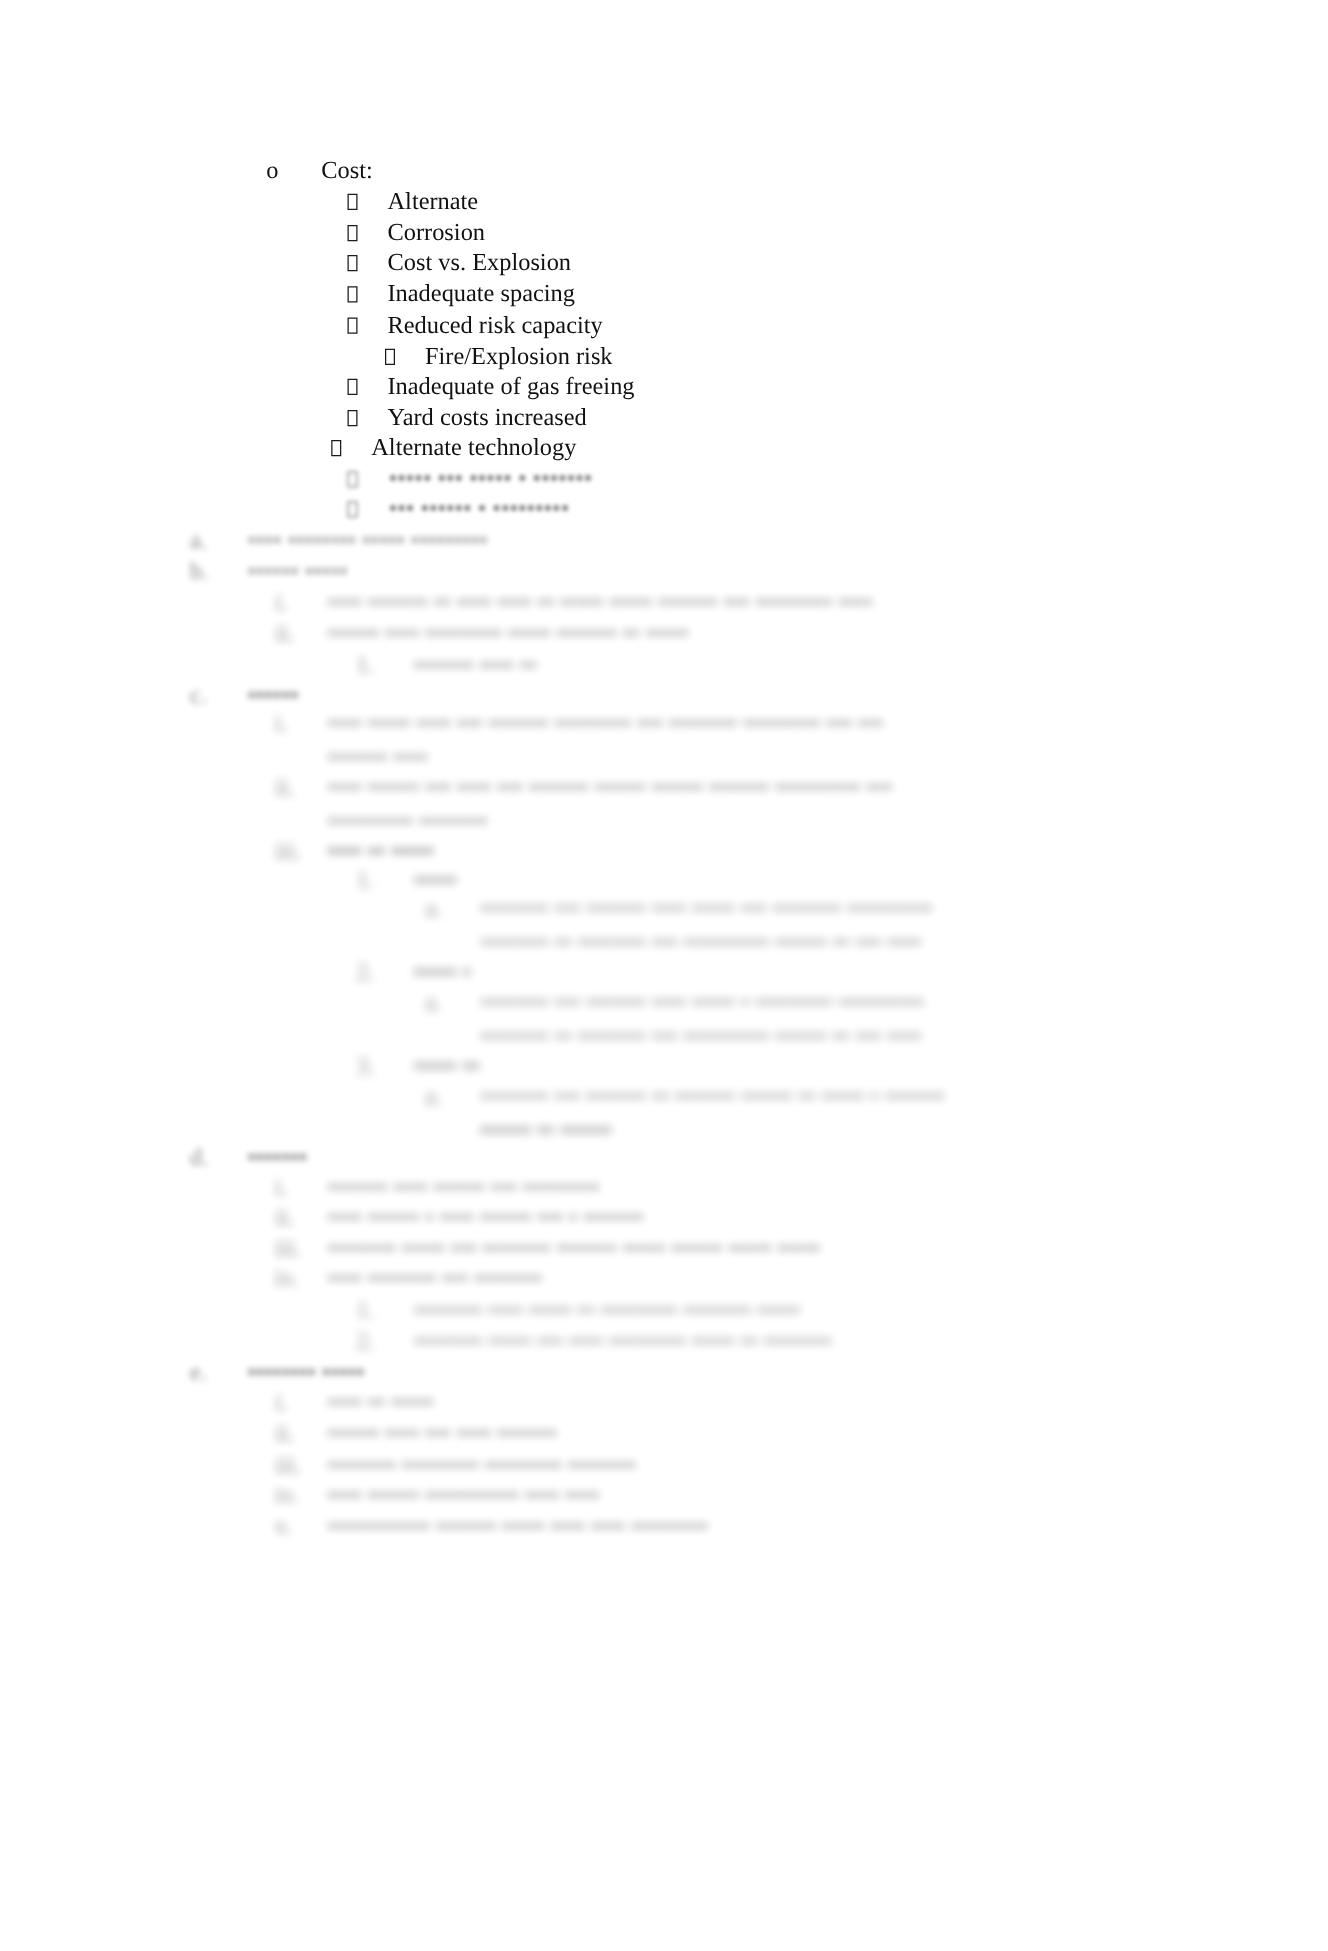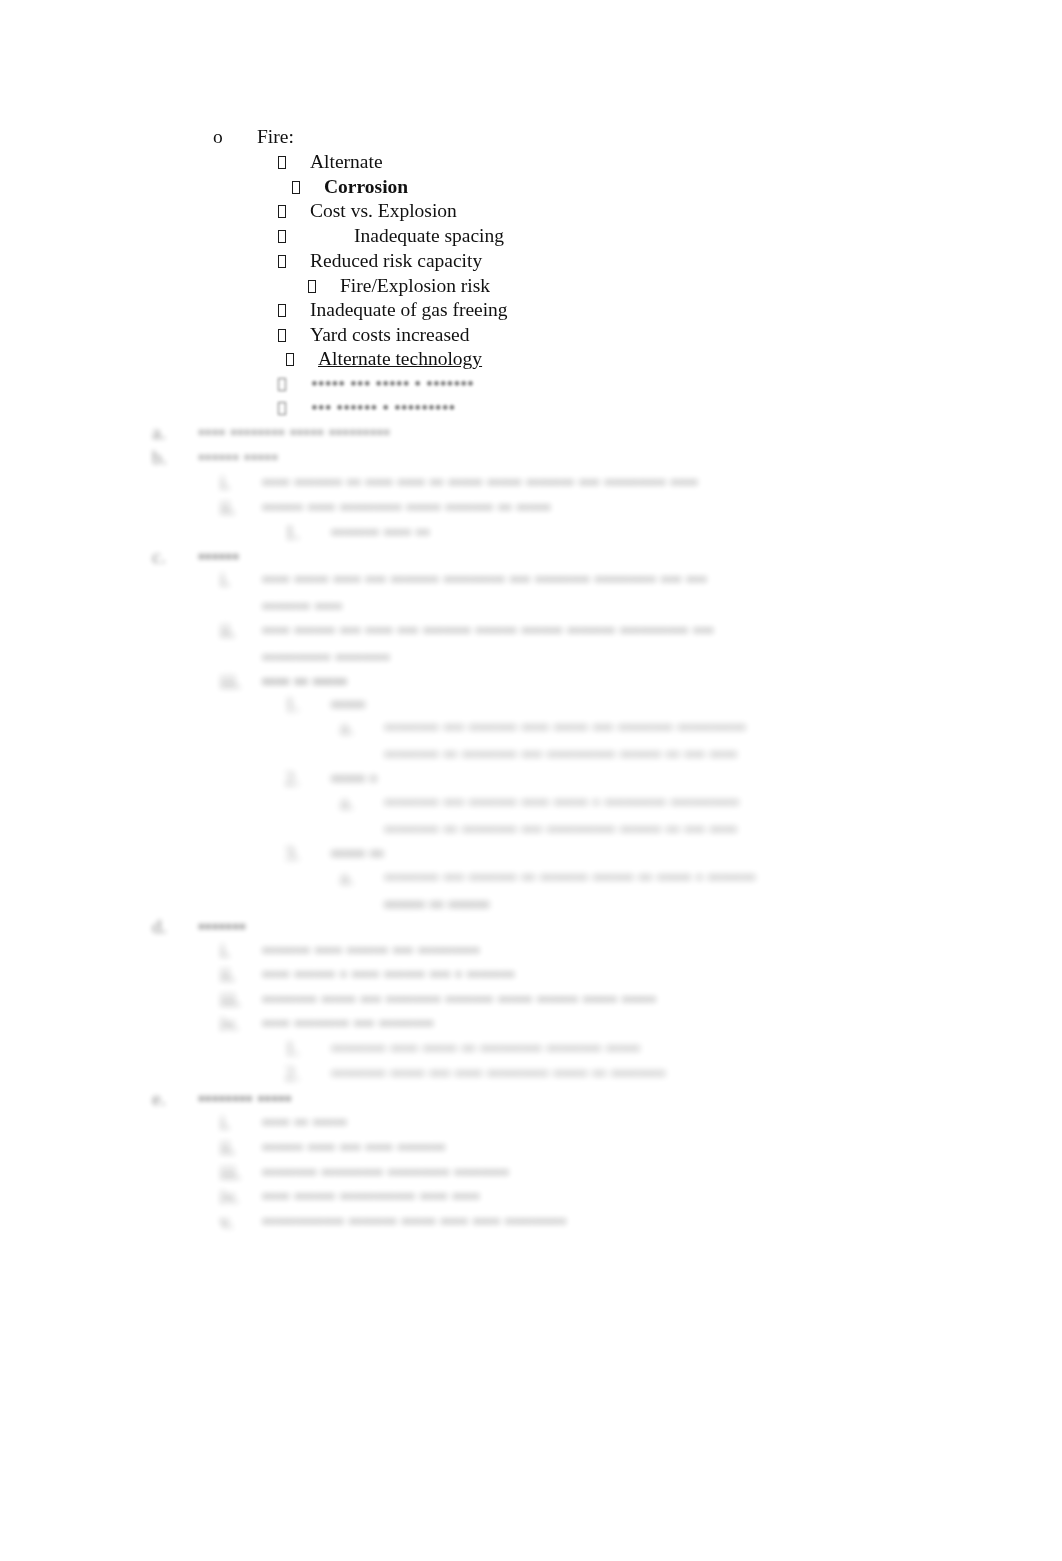--- a/index.html
+++ b/index.html
@@ -76,39 +76,39 @@
   .blur-b4 { filter: blur(3.8px); opacity: 0.44; }
 </style>
 </head>
 <body>
 
 <div class="page">
   <div class="doc-body">
 
     <div class="row lvl-o" style="left:213px; top:124px;">
       <span class="marker">o</span>
-      <span class="label">Fire:</span>
+      <span class="label">Cost:</span>
     </div>
 
     <div class="row lvl-sq" style="left:278px; top:149px;">
       <span class="marker"><span class="tofu"></span></span>
       <span class="label">Alternate</span>
     </div>
 
-    <div class="row lvl-sq" style="left:292px; top:174px;font-weight:bold;">
+    <div class="row lvl-sq" style="left:278px; top:174px;">
       <span class="marker"><span class="tofu"></span></span>
       <span class="label">Corrosion</span>
     </div>
 
     <div class="row lvl-sq" style="left:278px; top:198px;">
       <span class="marker"><span class="tofu"></span></span>
       <span class="label">Cost vs. Explosion</span>
     </div>
 
-    <div class="row lvl-sq" style="left:278px; top:223px;gap:44px;">
+    <div class="row lvl-sq" style="left:278px; top:223px;">
       <span class="marker"><span class="tofu"></span></span>
       <span class="label">Inadequate spacing</span>
     </div>
 
     <div class="row lvl-sq" style="left:278px; top:248px;">
       <span class="marker"><span class="tofu"></span></span>
       <span class="label">Reduced risk capacity</span>
     </div>
 
     <div class="row lvl-sq" style="left:278px; top:273px;padding-left:30px;">
@@ -119,21 +119,21 @@
     <div class="row lvl-sq" style="left:278px; top:297px;">
       <span class="marker"><span class="tofu"></span></span>
       <span class="label">Inadequate of gas freeing</span>
     </div>
 
     <div class="row lvl-sq" style="left:278px; top:322px;justify-content:flex-end;">
       <span class="marker"><span class="tofu"></span></span>
       <span class="label">Yard costs increased</span>
     </div>
 
-    <div class="row lvl-sq" style="left:286px; top:346px;text-decoration:underline;">
+    <div class="row lvl-sq" style="left:265px; top:346px;">
       <span class="marker"><span class="tofu"></span></span>
       <span class="label">Alternate technology</span>
     </div>
 
     <div id="blurred-region">
         <div class="row wrap blur-b1" style="left: 278px; top: 370px; width: 283px;">
           <span class="marker" style="width: 33px;"><span class="tofu"></span></span>
           <span class="label">••••• ••• ••••• • •••••••</span>
         </div>
         <div class="row wrap blur-b1" style="left: 278px; top: 394px; width: 263px;">

